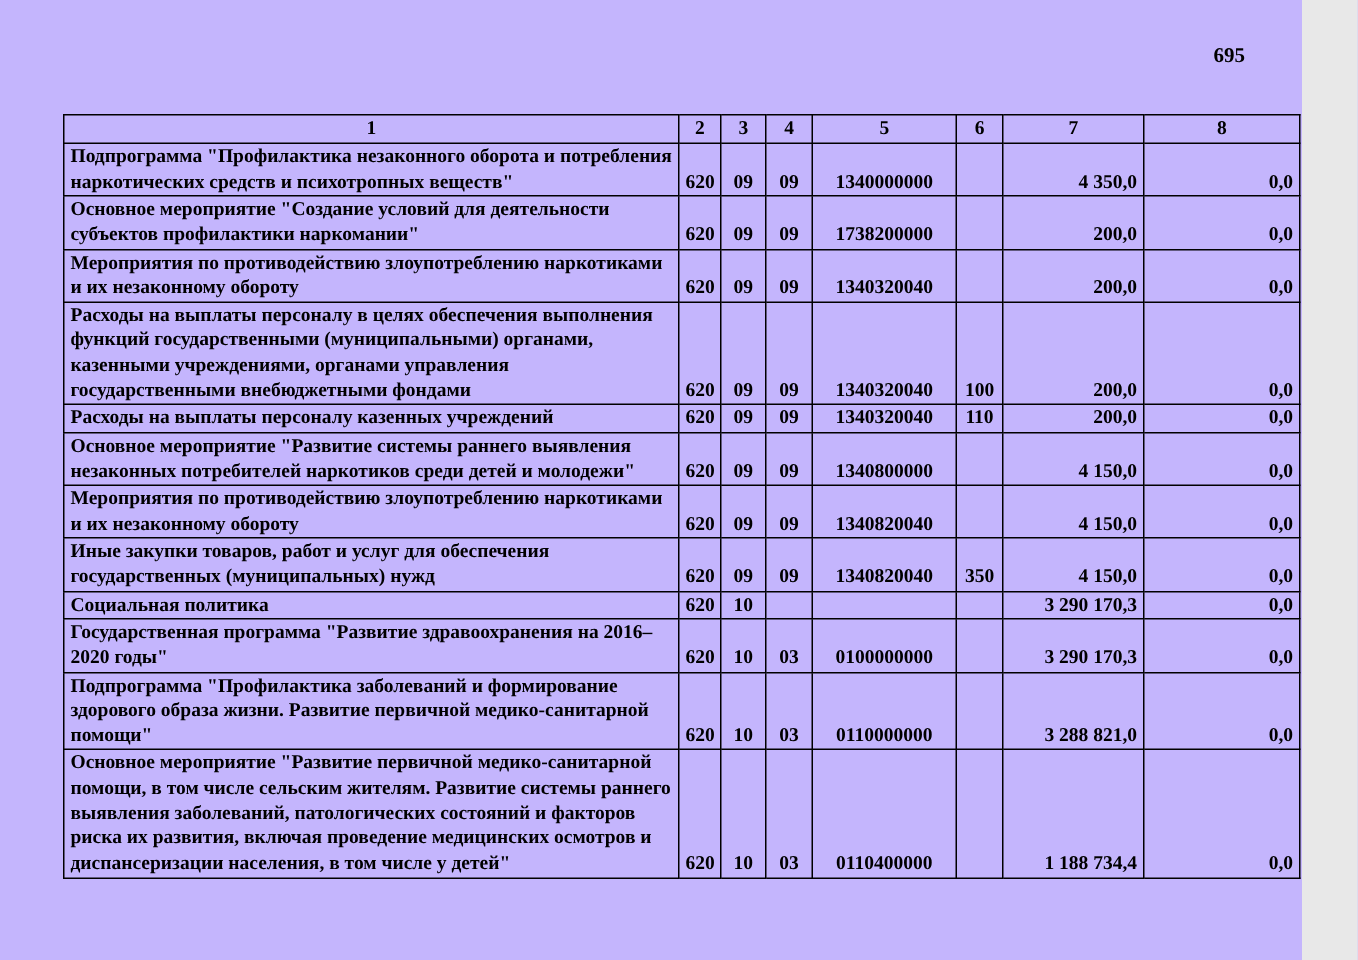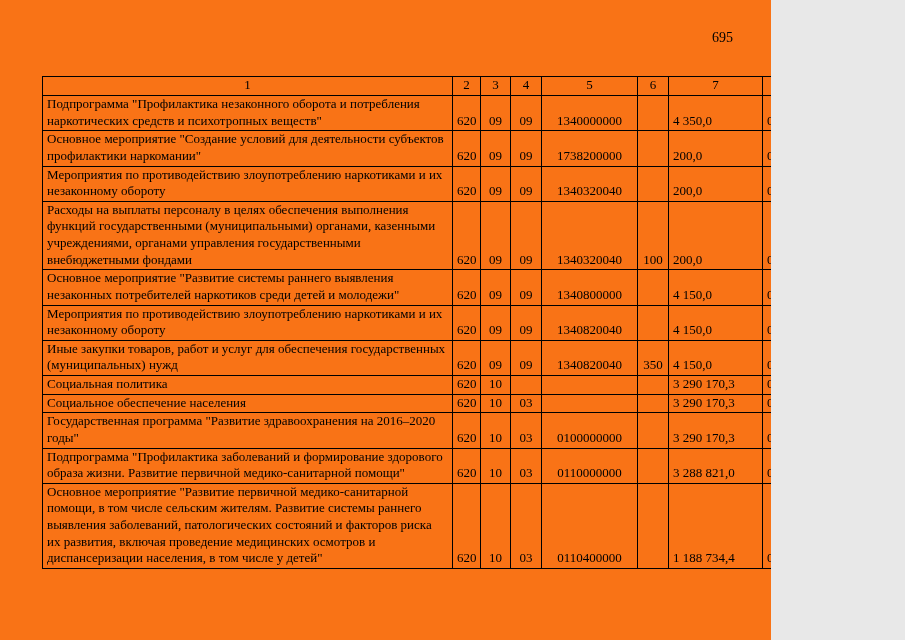--- a/index.html
+++ b/index.html
@@ -1,24 +1,25 @@
 <!DOCTYPE html>
 <html><head>
 <meta charset="utf-8">
 <style>
   * { margin: 0; padding: 0; box-sizing: border-box; }
   html, body { background: #e8e8e8; }
   .page {
     position: relative;
-    width: 771px;
+    width: 868px;
     height: 640px;
-    background: #f97316;
+    background: #c4b5fd;
     font-family: "Liberation Serif", "DejaVu Serif", serif;
     color: #000000;
     overflow: hidden;
+    font-weight: bold;
   }
   .page-number {
     position: absolute;
     top: 30px;
     right: 38px;
     font-size: 14px;
   }
   table.budget {
     position: absolute;
     left: 42px;
@@ -45,21 +46,21 @@
     vertical-align: top;
     padding-left: 10px;
     padding-right: 6px;
   }
   td.col-num {
     text-align: center;
     vertical-align: bottom;
     padding: 0 2px 1px 2px;
   }
   td.col-amt {
-    text-align: left;
+    text-align: right;
     vertical-align: bottom;
     padding-right: 9px;
   }
 </style>
 </head>
 <body>
 
 <div class="page">
   <div class="page-number">695</div>
   <table class="budget">
@@ -118,20 +119,30 @@
           <td class="col-name">Расходы на выплаты персоналу в целях обеспечения выполнения функций государственными (муниципальными) органами, казенными учреждениями, органами управления государственными внебюджетными фондами</td>
           <td class="col-num">620</td>
           <td class="col-num">09</td>
           <td class="col-num">09</td>
           <td class="col-num">1340320040</td>
           <td class="col-num">100</td>
           <td class="col-amt">200,0</td>
           <td class="col-amt">0,0</td>
         </tr>
         <tr>
+          <td class="col-name">Расходы на выплаты персоналу казенных учреждений</td>
+          <td class="col-num">620</td>
+          <td class="col-num">09</td>
+          <td class="col-num">09</td>
+          <td class="col-num">1340320040</td>
+          <td class="col-num">110</td>
+          <td class="col-amt">200,0</td>
+          <td class="col-amt">0,0</td>
+        </tr>
+        <tr>
           <td class="col-name">Основное мероприятие "Развитие системы раннего выявления незаконных потребителей наркотиков среди детей и молодежи"</td>
           <td class="col-num">620</td>
           <td class="col-num">09</td>
           <td class="col-num">09</td>
           <td class="col-num">1340800000</td>
           <td class="col-num"></td>
           <td class="col-amt">4 150,0</td>
           <td class="col-amt">0,0</td>
         </tr>
         <tr>
@@ -152,30 +163,20 @@
           <td class="col-num">1340820040</td>
           <td class="col-num">350</td>
           <td class="col-amt">4 150,0</td>
           <td class="col-amt">0,0</td>
         </tr>
         <tr>
           <td class="col-name">Социальная политика</td>
           <td class="col-num">620</td>
           <td class="col-num">10</td>
           <td class="col-num"></td>
-          <td class="col-num"></td>
-          <td class="col-num"></td>
-          <td class="col-amt">3 290 170,3</td>
-          <td class="col-amt">0,0</td>
-        </tr>
-        <tr>
-          <td class="col-name">Социальное обеспечение населения</td>
-          <td class="col-num">620</td>
-          <td class="col-num">10</td>
-          <td class="col-num">03</td>
           <td class="col-num"></td>
           <td class="col-num"></td>
           <td class="col-amt">3 290 170,3</td>
           <td class="col-amt">0,0</td>
         </tr>
         <tr>
           <td class="col-name">Государственная программа "Развитие здравоохранения на 2016–2020 годы"</td>
           <td class="col-num">620</td>
           <td class="col-num">10</td>
           <td class="col-num">03</td>

